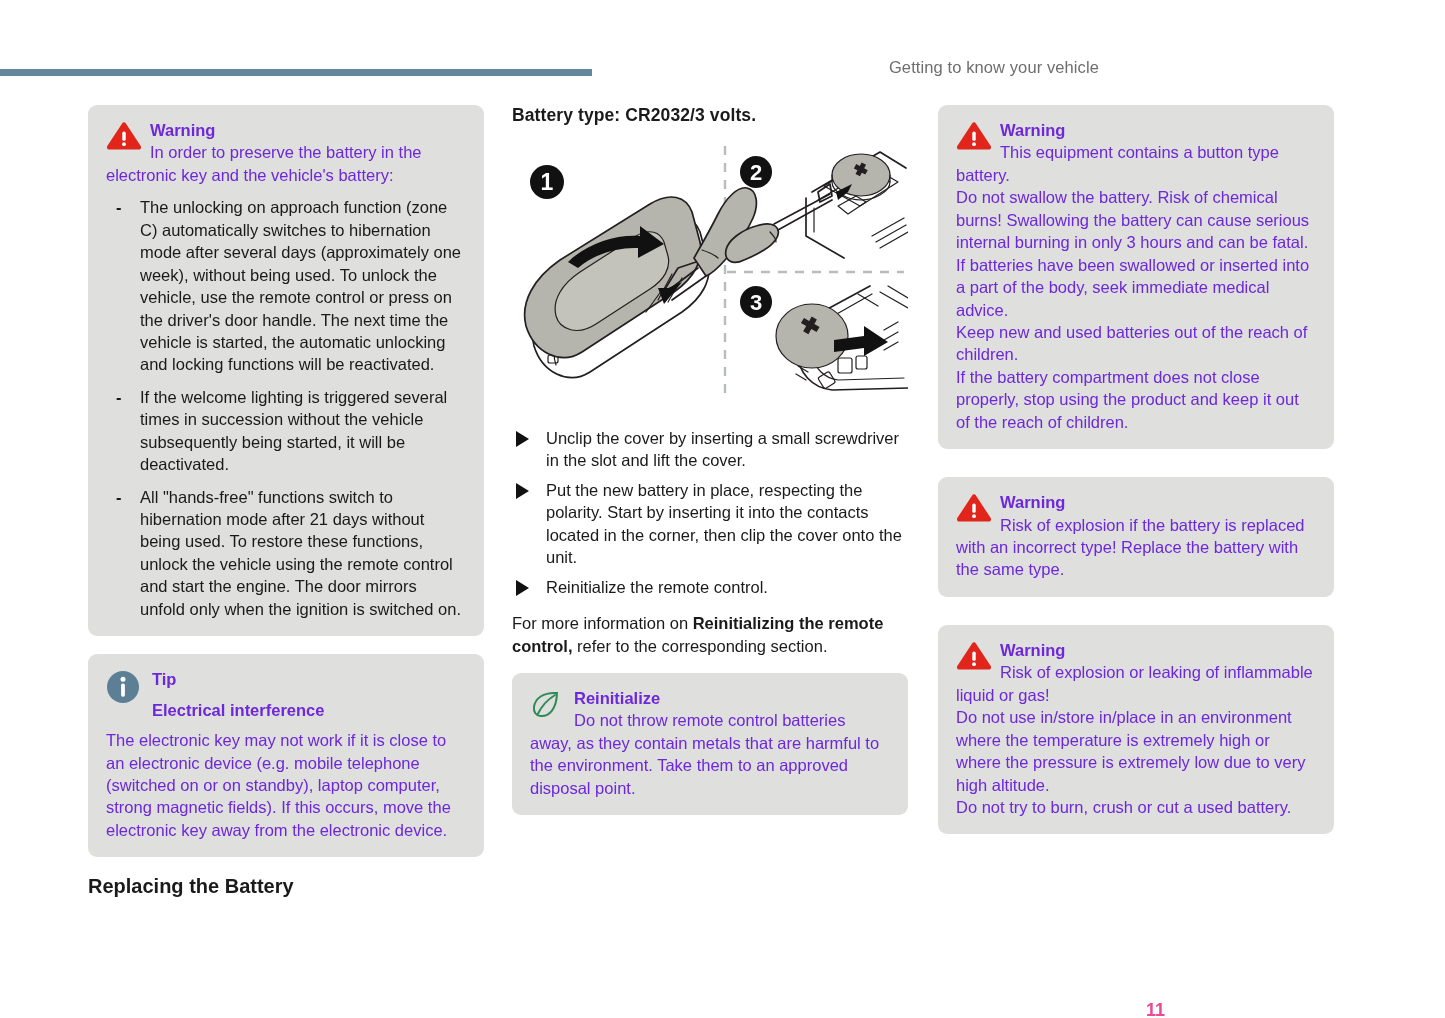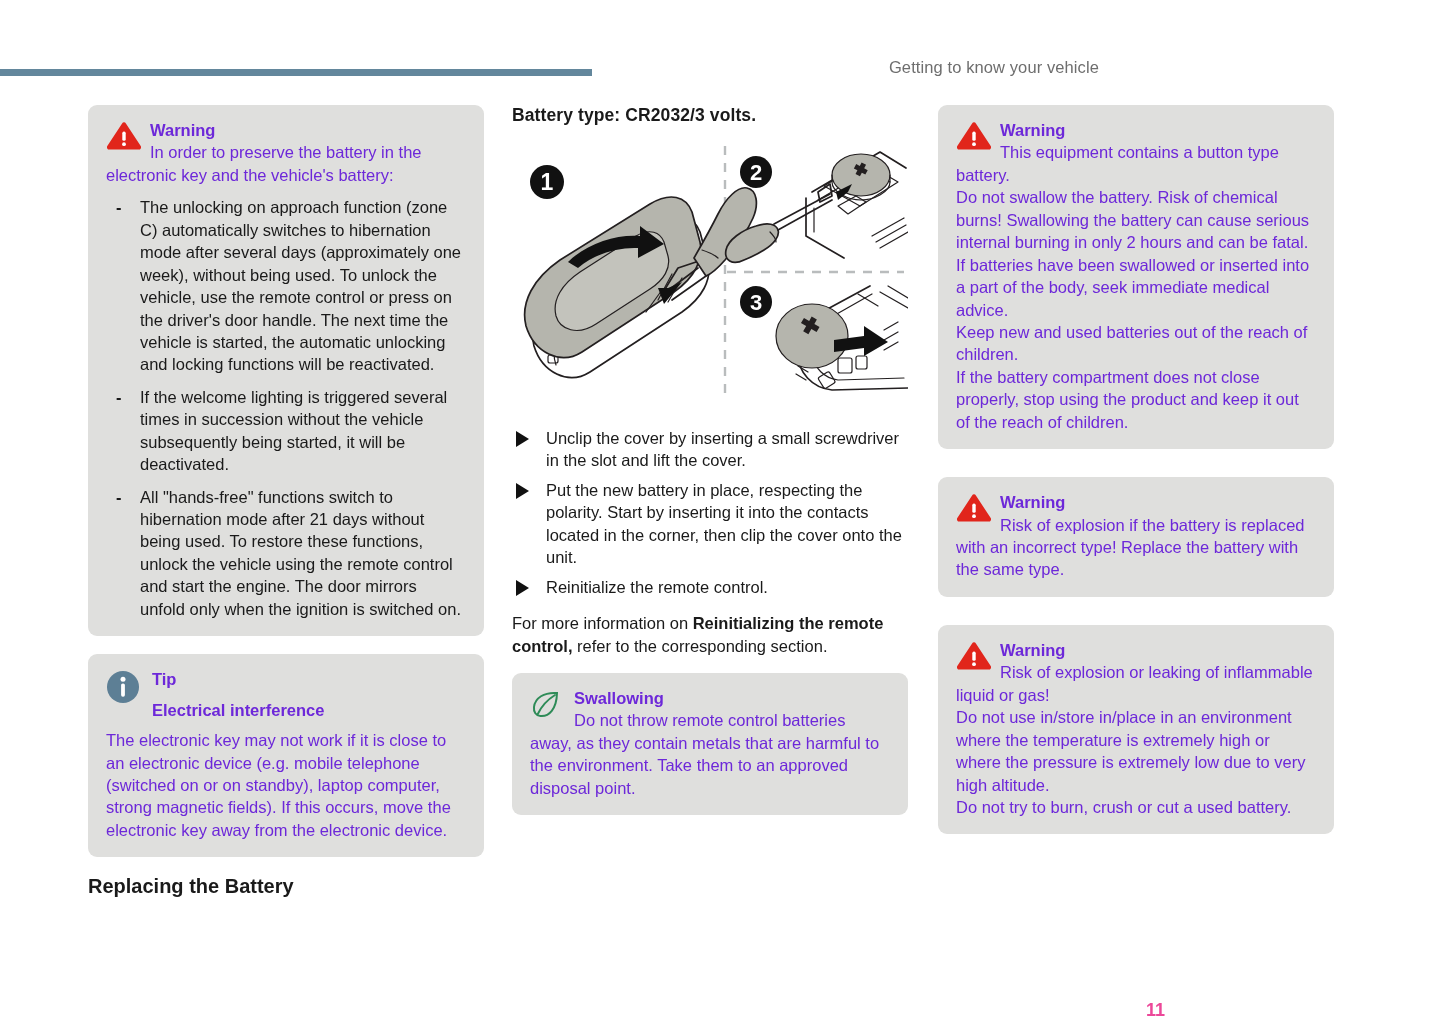--- a/index.html
+++ b/index.html
@@ -280,41 +280,41 @@
     <p class="more-info"><span>For more information on </span><b>Reinitializing the remote control,</b><span> refer to the corresponding section.</span></p>
 
     <div class="box">
       <div class="box-body clearfix">
         <span class="icon-float">
           <svg width="32" height="30" viewBox="0 0 32 30" aria-hidden="true">
             <path d="M27 4 C14 3 5 9 4 18 C3.4 23 6 26.6 10.4 27 C19 27.8 26.6 20 27 4 Z" fill="none" stroke="#2e8b57" stroke-width="2"></path>
             <path d="M25 6 C17 11 11 18 7.5 25.5" fill="none" stroke="#2e8b57" stroke-width="2" stroke-linecap="round"></path>
           </svg>
         </span>
-        <span class="box-head">Swallowing</span><br>
+        <span class="box-head">Reinitialize</span><br>
         <span>Do not throw remote control batteries away, as they contain metals that are harmful to the environment. Take them to an approved disposal point.</span>
       </div>
     </div>
   </div>
 
   <div class="col col3">
 
     <div class="box">
       <div class="box-body clearfix">
         <span class="icon-float">
           <svg class="tri" width="36" height="30" viewBox="0 0 36 30" aria-hidden="true">
             <path d="M16.1 2.4 L1.3 25.1 a2.3 2.3 0 0 0 1.9 3.5 h29.6 a2.3 2.3 0 0 0 1.9 -3.5 L19.9 2.4 a2.25 2.25 0 0 0 -3.8 0 Z" fill="#e1251b"></path>
             <rect x="16.3" y="10.6" width="3.4" height="9.2" rx="1.6" fill="#ffffff"></rect>
             <circle cx="18" cy="23.2" r="1.9" fill="#ffffff"></circle>
           </svg>
         </span>
         <span class="box-head">Warning</span><br>
         <span>This equipment contains a button type battery.</span>
       </div>
-      <div class="box-body">Do not swallow the battery. Risk of chemical burns! Swallowing the battery can cause serious internal burning in only 2 hours and can be fatal.</div>
+      <div class="box-body">Do not swallow the battery. Risk of chemical burns! Swallowing the battery can cause serious internal burning in only 3 hours and can be fatal.</div>
       <div class="box-body">If batteries have been swallowed or inserted into a part of the body, seek immediate medical advice.</div>
       <div class="box-body">Keep new and used batteries out of the reach of children.</div>
       <div class="box-body">If the battery compartment does not close properly, stop using the product and keep it out of the reach of children.</div>
     </div>
 
     <div class="box" style="margin-top:28px;">
       <div class="box-body clearfix">
         <span class="icon-float">
           <svg class="tri" width="36" height="30" viewBox="0 0 36 30" aria-hidden="true">
             <path d="M16.1 2.4 L1.3 25.1 a2.3 2.3 0 0 0 1.9 3.5 h29.6 a2.3 2.3 0 0 0 1.9 -3.5 L19.9 2.4 a2.25 2.25 0 0 0 -3.8 0 Z" fill="#e1251b"></path>

